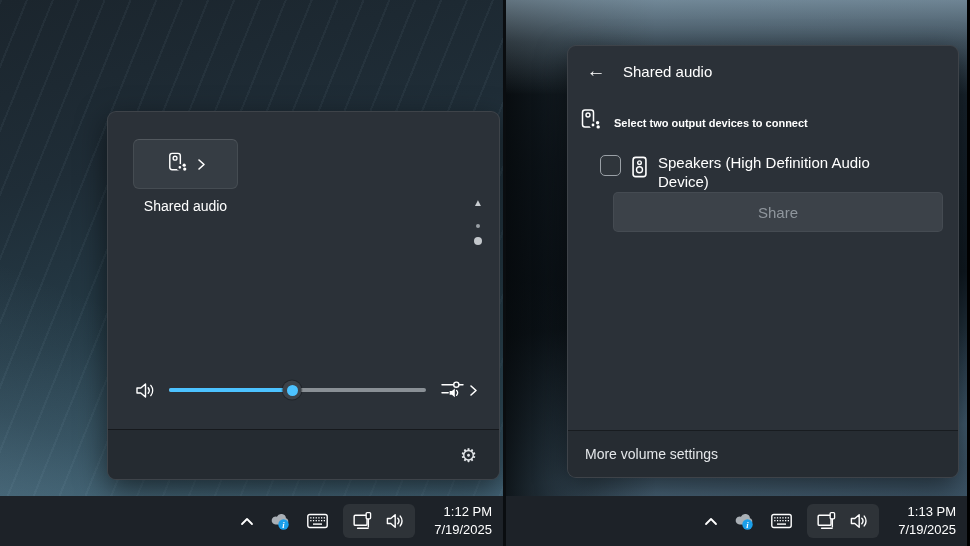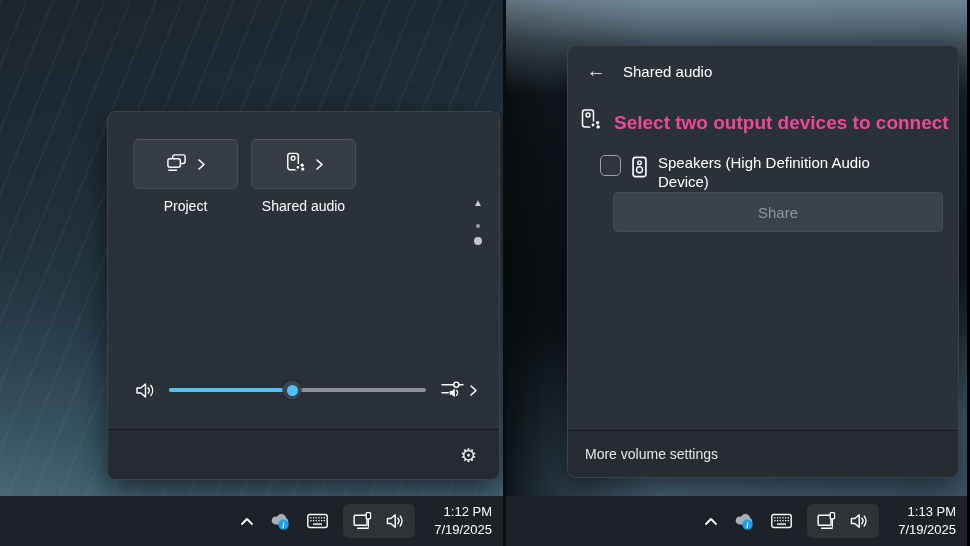--- a/index.html
+++ b/index.html
@@ -66,21 +66,21 @@
     border-top:1px solid rgba(0,0,0,0.4); border-radius:0 0 8px 8px; }
   .gear { position:absolute; right:22px; top:50%; transform:translateY(-50%);
     font-size:19px; color:#e2e5e8; cursor:pointer; line-height:19px; }
 
   
   .sa-panel { left:61px; top:45px; width:392px; height:433px; }
   .sa-header { position:absolute; left:17px; top:14px; display:flex; align-items:center; gap:16px; }
   .back-arrow { font-size:19px; color:#fff; cursor:pointer; width:22px; text-align:center; }
   .sa-title { font-size:15px; color:#fff; }
   .sa-heading-row { position:absolute; left:10px; top:62px; display:flex; align-items:center; gap:12px; }
-  .sa-heading { font-size:19px; font-weight:bold; color:#ec4899; }
+  .sa-heading { font-size:11px; font-weight:bold; color:#ffffff; }
   .device-row { position:absolute; left:32px; top:108px; display:flex; align-items:flex-start; gap:11px; cursor:pointer; }
   .checkbox { width:21px; height:21px; border:1.5px solid #9aa0a6; border-radius:5px;
     background:rgba(255,255,255,0.02); margin-top:1px; }
   .device-icon { margin-top:2px; }
   .device-label { width:244px; font-size:15px; line-height:1.25; color:#fff; }
   .share-btn { position:absolute; left:45px; top:146px; width:330px; height:40px;
     background:#3c4249; border:1px solid rgba(255,255,255,0.05); border-radius:5px;
     display:flex; align-items:center; justify-content:center; font-size:15px; color:#8f969d; }
   .sa-footer { position:absolute; left:0; right:0; bottom:0; height:47px; background:#262c32;
     border-top:1px solid rgba(0,0,0,0.35); border-radius:0 0 8px 8px;
@@ -98,37 +98,20 @@
 </head>
 <body>
 
 <div id="stage">
 
   <div class="half half-left">
 
     <div class="panel qs-panel">
 
       <div class="qs-tiles">
-        <div class="tile-wrap">
-          <div class="tile">
-            <span>
-              <svg width="23" height="21" viewBox="0 0 24 22">
-                <rect x="8" y="3" width="13" height="9" rx="2" fill="none" stroke="#fff" stroke-width="1.5"></rect>
-                <rect x="3" y="7" width="13" height="9" rx="2" fill="#363d44" stroke="#fff" stroke-width="1.5"></rect>
-                <line x1="4" y1="19.2" x2="12" y2="19.2" stroke="#fff" stroke-width="1.5" stroke-linecap="round"></line>
-              </svg>
-            </span>
-            <span class="chev">
-              <svg width="9" height="13" viewBox="0 0 9 13">
-                  <polyline points="2,2 7,6.5 2,11" fill="none" stroke="#fff" stroke-width="1.6" stroke-linecap="round" stroke-linejoin="round"></polyline>
-                </svg>
-            </span>
-          </div>
-          <div class="tile-label">Project</div>
-        </div>
 
         <div class="tile-wrap">
           <div class="tile">
             <span>
               <svg width="23" height="23" viewBox="0 0 24 24">
                 <rect x="5" y="2.5" width="11" height="17" rx="2.5" fill="none" stroke="#fff" stroke-width="1.5"></rect>
                 <circle cx="10.5" cy="7.5" r="2" fill="none" stroke="#fff" stroke-width="1.4"></circle>
                 <circle cx="15.5" cy="17" r="2.4" fill="#fff" stroke="#363d44" stroke-width="2"></circle>
                 <circle cx="20" cy="14.8" r="1.7" fill="#fff"></circle>
                 <circle cx="20.6" cy="18.8" r="1.7" fill="#fff"></circle>

